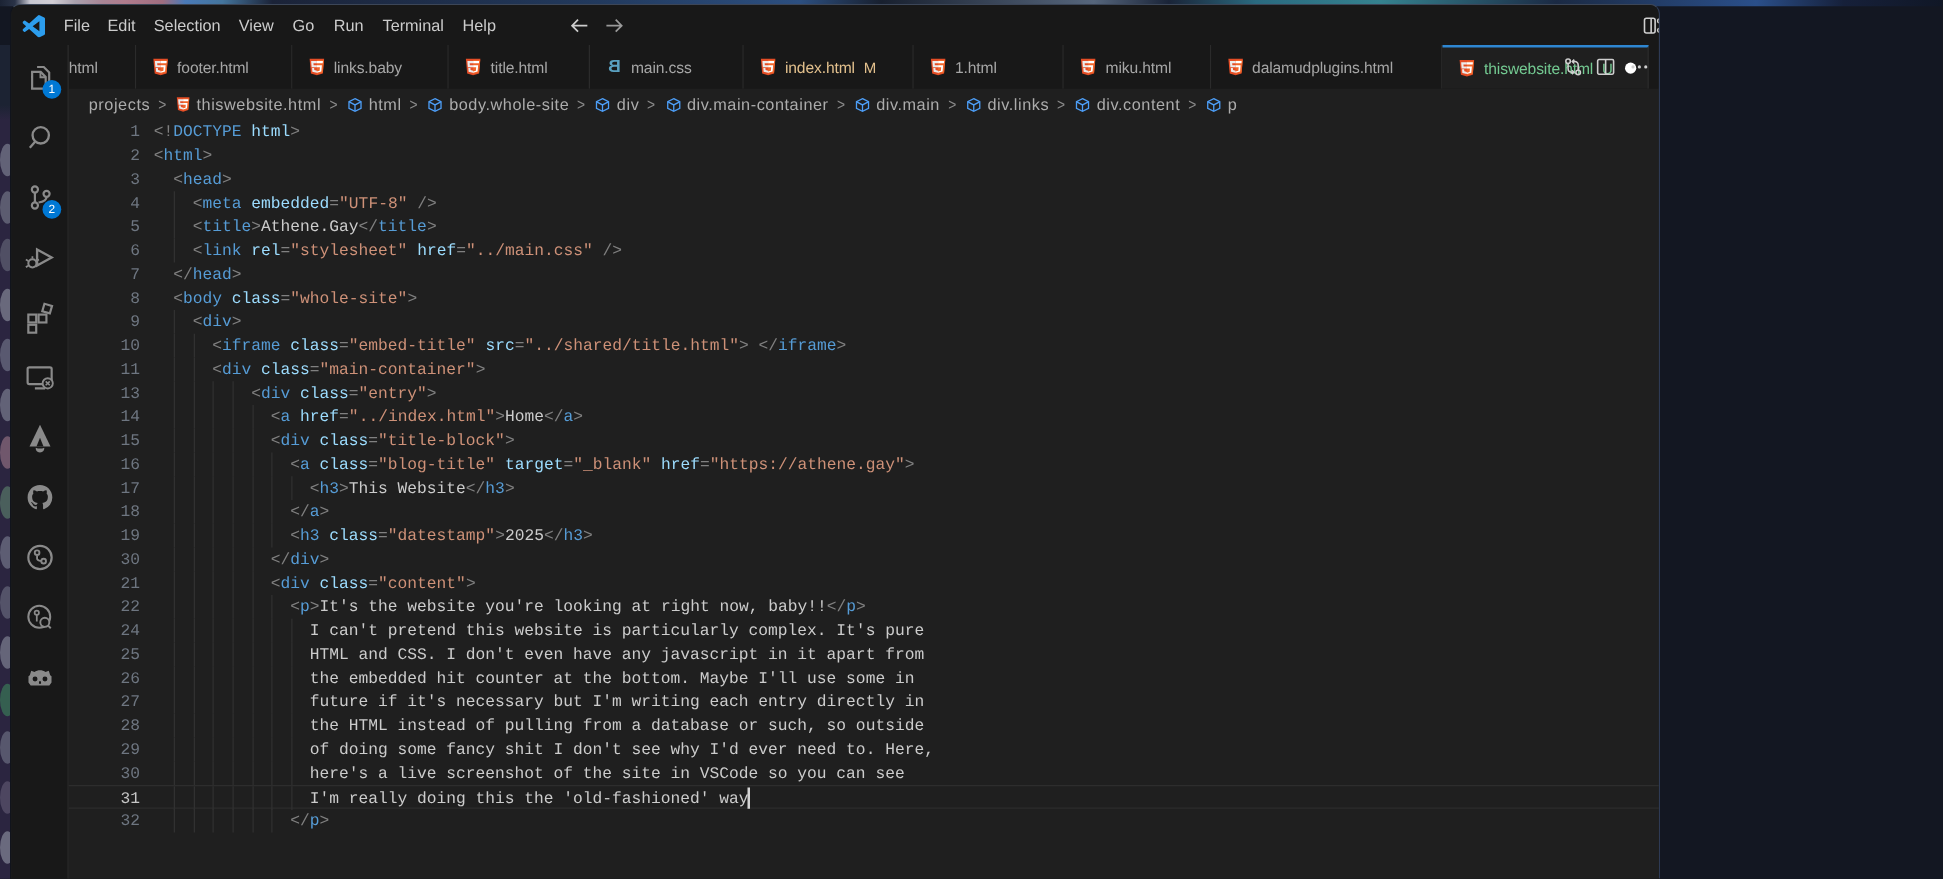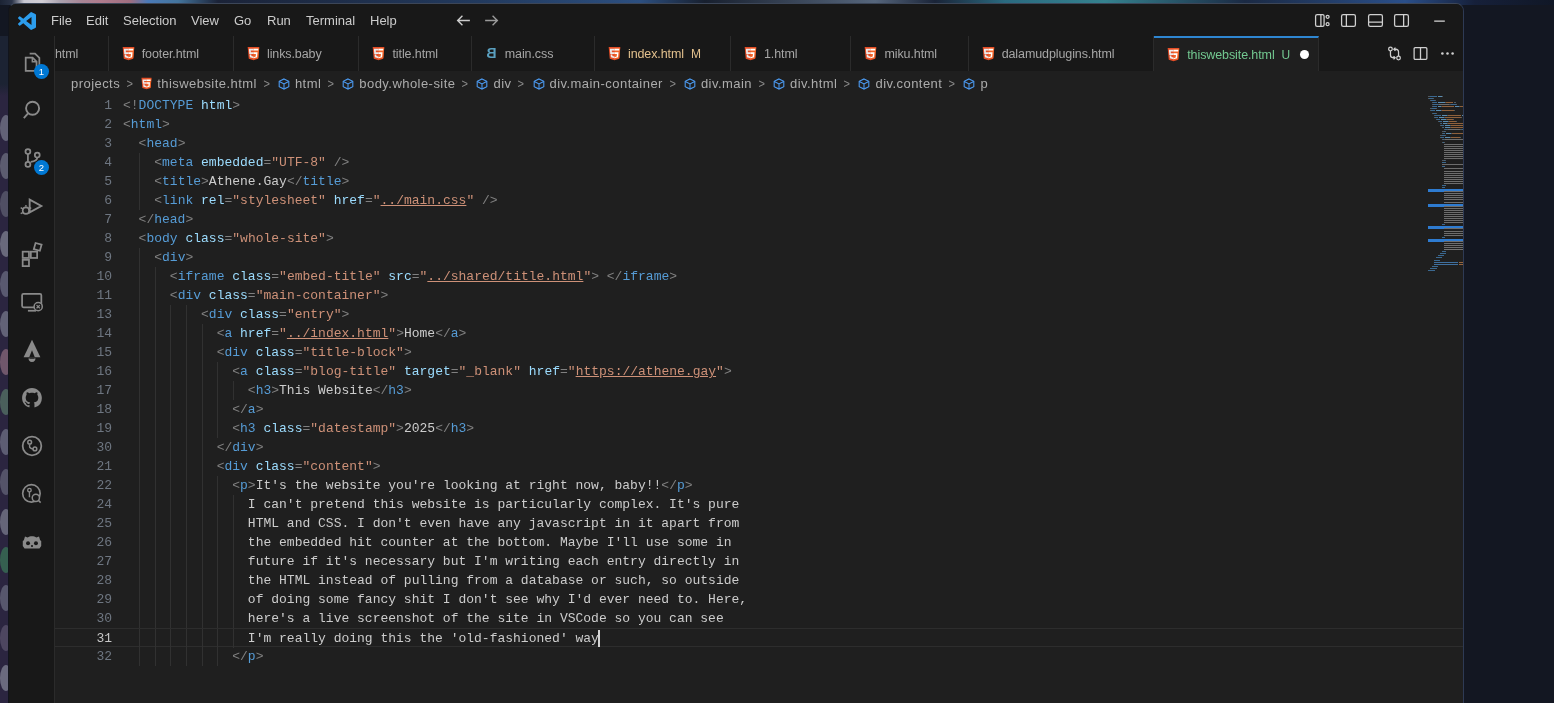--- a/index.html
+++ b/index.html
@@ -1,18 +1,18 @@
 <!DOCTYPE html>
 <html><head><meta charset="utf-8"><style>
 *{margin:0;padding:0;box-sizing:border-box}
 html,body{width:1554px;height:703px;overflow:hidden;background:#131722;font-family:"Liberation Sans",sans-serif}
 #wall{position:absolute;left:0;top:0;width:1554px;height:5px;background:linear-gradient(90deg,#1b2334 0px,#2a3347 12px,#c7c7d1 24px,#d2cfd5 42px,#aaa2ae 60px,#a88595 82px,#b07c8d 100px,#a06e80 130px,#4a7ab8 148px,#44759d 178px,#1b2338 218px,#223a5e 480px,#2c4f80 640px,#18202f 705px,#56667c 875px,#1a2438 935px,#2a6a80 1005px,#35828f 1105px,#1b2a44 1245px,#2a4f8a 1405px,#16203a 1475px,#101726 1554px)}
 #disc{position:absolute;left:0;top:36px;width:8px;height:667px;background:linear-gradient(#1c2333 0px,#1c2333 48px,#2b2540 60px,#2b2540 100%);overflow:hidden}
 #disc i{position:absolute;left:0px;width:12px;height:26px;border-radius:50%;opacity:.5}
-#win{position:absolute;left:8px;top:3px;width:1456px;height:700px;background:#1f1f1f;border-radius:8px 8px 0 0;overflow:hidden;border-top:1px solid #3c4658;border-right:1px solid #2e3a54;border-left:1px solid #11141c}
+#win{position:absolute;left:8px;top:3px;width:1320px;height:700px;background:#1f1f1f;border-radius:8px 8px 0 0;overflow:hidden;border-top:1px solid #3c4658;border-right:1px solid #2e3a54;border-left:1px solid #11141c}
 
 #tbar{position:absolute;left:0;top:0;width:100%;height:32px;background:#181818;color:#cccccc;font-size:13px}
 #tbar .menu{position:absolute;top:0;height:33px;line-height:33px}
 #logo{position:absolute;left:9px;top:8px;width:18px;height:18px}
 #cmd{position:absolute;left:504px;top:5px;width:588px;height:24px;background:#212;background:#262626;border:1px solid #474747;border-radius:6px;color:#bbbbbb;font-size:13px;text-align:center;line-height:22px}
 .wbtn{position:absolute;color:#d6d6d6}
 
 #tabs{position:absolute;left:46px;top:32px;right:0;height:35px;background:#181818;display:flex}
 .tab{position:relative;height:35px;display:flex;align-items:center;justify-content:flex-start;padding-left:12px;border-right:1px solid #2b2b2b;background:#181818;flex:none;font-size:12.5px;letter-spacing:-0.1px}
 .tab.first{padding-left:0}
@@ -36,21 +36,21 @@
 
 #ed{position:absolute;left:46px;top:92px;right:0;bottom:0;background:#1f1f1f;font-family:"Liberation Mono",monospace;font-size:13px}
 .row{position:absolute;left:0;width:1484px;height:19px;line-height:19px;white-space:pre}
 .row.act{border-top:1px solid #2d2d2d;border-bottom:1px solid #2d2d2d}
 .ln{position:absolute;left:0;width:57px;text-align:right;color:#6e7681}
 .lnact{color:#c6c6c6}
 .ct{position:absolute;left:68px}
 .ig{position:absolute;top:0;width:1px;height:19px;background:#313131}
 .cur{position:absolute;left:543px;top:1px;width:1.5px;height:17px;background:#d4d4d4}
 .p{color:#808080}.t{color:#569cd6}.a{color:#9cdcfe}.s{color:#ce9178}.x{color:#cccccc}
-.u{color:#ce9178;text-decoration:underline}
+.u{color:#ce9178;}
 .row:nth-child(1){top:0px}.row:nth-child(2){top:19px}.row:nth-child(3){top:38px}.row:nth-child(4){top:57px}.row:nth-child(5){top:76px}.row:nth-child(6){top:95px}.row:nth-child(7){top:114px}.row:nth-child(8){top:133px}.row:nth-child(9){top:152px}.row:nth-child(10){top:171px}.row:nth-child(11){top:190px}.row:nth-child(12){top:209px}.row:nth-child(13){top:228px}.row:nth-child(14){top:247px}.row:nth-child(15){top:266px}.row:nth-child(16){top:285px}.row:nth-child(17){top:304px}.row:nth-child(18){top:323px}.row:nth-child(19){top:342px}.row:nth-child(20){top:361px}.row:nth-child(21){top:380px}.row:nth-child(22){top:399px}.row:nth-child(23){top:418px}.row:nth-child(24){top:437px}.row:nth-child(25){top:456px}.row:nth-child(26){top:475px}.row:nth-child(27){top:494px}.row:nth-child(28){top:513px}.row:nth-child(29){top:532px}.row:nth-child(30){top:551px}.row:nth-child(31){top:570px}.row:nth-child(32){top:589px}
 
 #mm i{position:absolute;height:1px}
 #sb{position:absolute;top:67px;bottom:0;left:1530px;width:14px;background:#1f1f1f}
 #sb .sl{position:absolute;left:0;width:12px;top:4px;height:212px;background:#3a3b3f}
 #sb .sl2{position:absolute;left:0;width:12px;top:216px;height:4px;background:#595c60}
 #sb .sl3{position:absolute;left:0;width:12px;top:220px;height:100px;background:#28282b}
 #ovr i{position:absolute;left:1541px;width:3px;height:7px;background:#3e7cc9;z-index:6}
 </style></head><body>
 <div id="wall"></div>
@@ -275,21 +275,21 @@
       <svg class="bic" viewBox="0 0 16 16">
         <path fill="none" stroke="#4d9ef7" stroke-width="1.2" d="M8 2.2 13.5 5v6L8 13.8 2.5 11V5z"></path>
         <path fill="none" stroke="#4d9ef7" stroke-width="1.2" d="M2.7 5.2 8 7.9l5.3-2.7M8 7.9v5.6"></path>
       </svg>
       <span class="bt">div.main</span>
       <span class="bsep">&gt;</span>
       <svg class="bic" viewBox="0 0 16 16">
         <path fill="none" stroke="#4d9ef7" stroke-width="1.2" d="M8 2.2 13.5 5v6L8 13.8 2.5 11V5z"></path>
         <path fill="none" stroke="#4d9ef7" stroke-width="1.2" d="M2.7 5.2 8 7.9l5.3-2.7M8 7.9v5.6"></path>
       </svg>
-      <span class="bt">div.html</span>
+      <span class="bt">div.links</span>
       <span class="bsep">&gt;</span>
       <svg class="bic" viewBox="0 0 16 16">
         <path fill="none" stroke="#4d9ef7" stroke-width="1.2" d="M8 2.2 13.5 5v6L8 13.8 2.5 11V5z"></path>
         <path fill="none" stroke="#4d9ef7" stroke-width="1.2" d="M2.7 5.2 8 7.9l5.3-2.7M8 7.9v5.6"></path>
       </svg>
       <span class="bt">div.content</span>
       <span class="bsep">&gt;</span>
       <svg class="bic" viewBox="0 0 16 16">
         <path fill="none" stroke="#4d9ef7" stroke-width="1.2" d="M8 2.2 13.5 5v6L8 13.8 2.5 11V5z"></path>
         <path fill="none" stroke="#4d9ef7" stroke-width="1.2" d="M2.7 5.2 8 7.9l5.3-2.7M8 7.9v5.6"></path>

